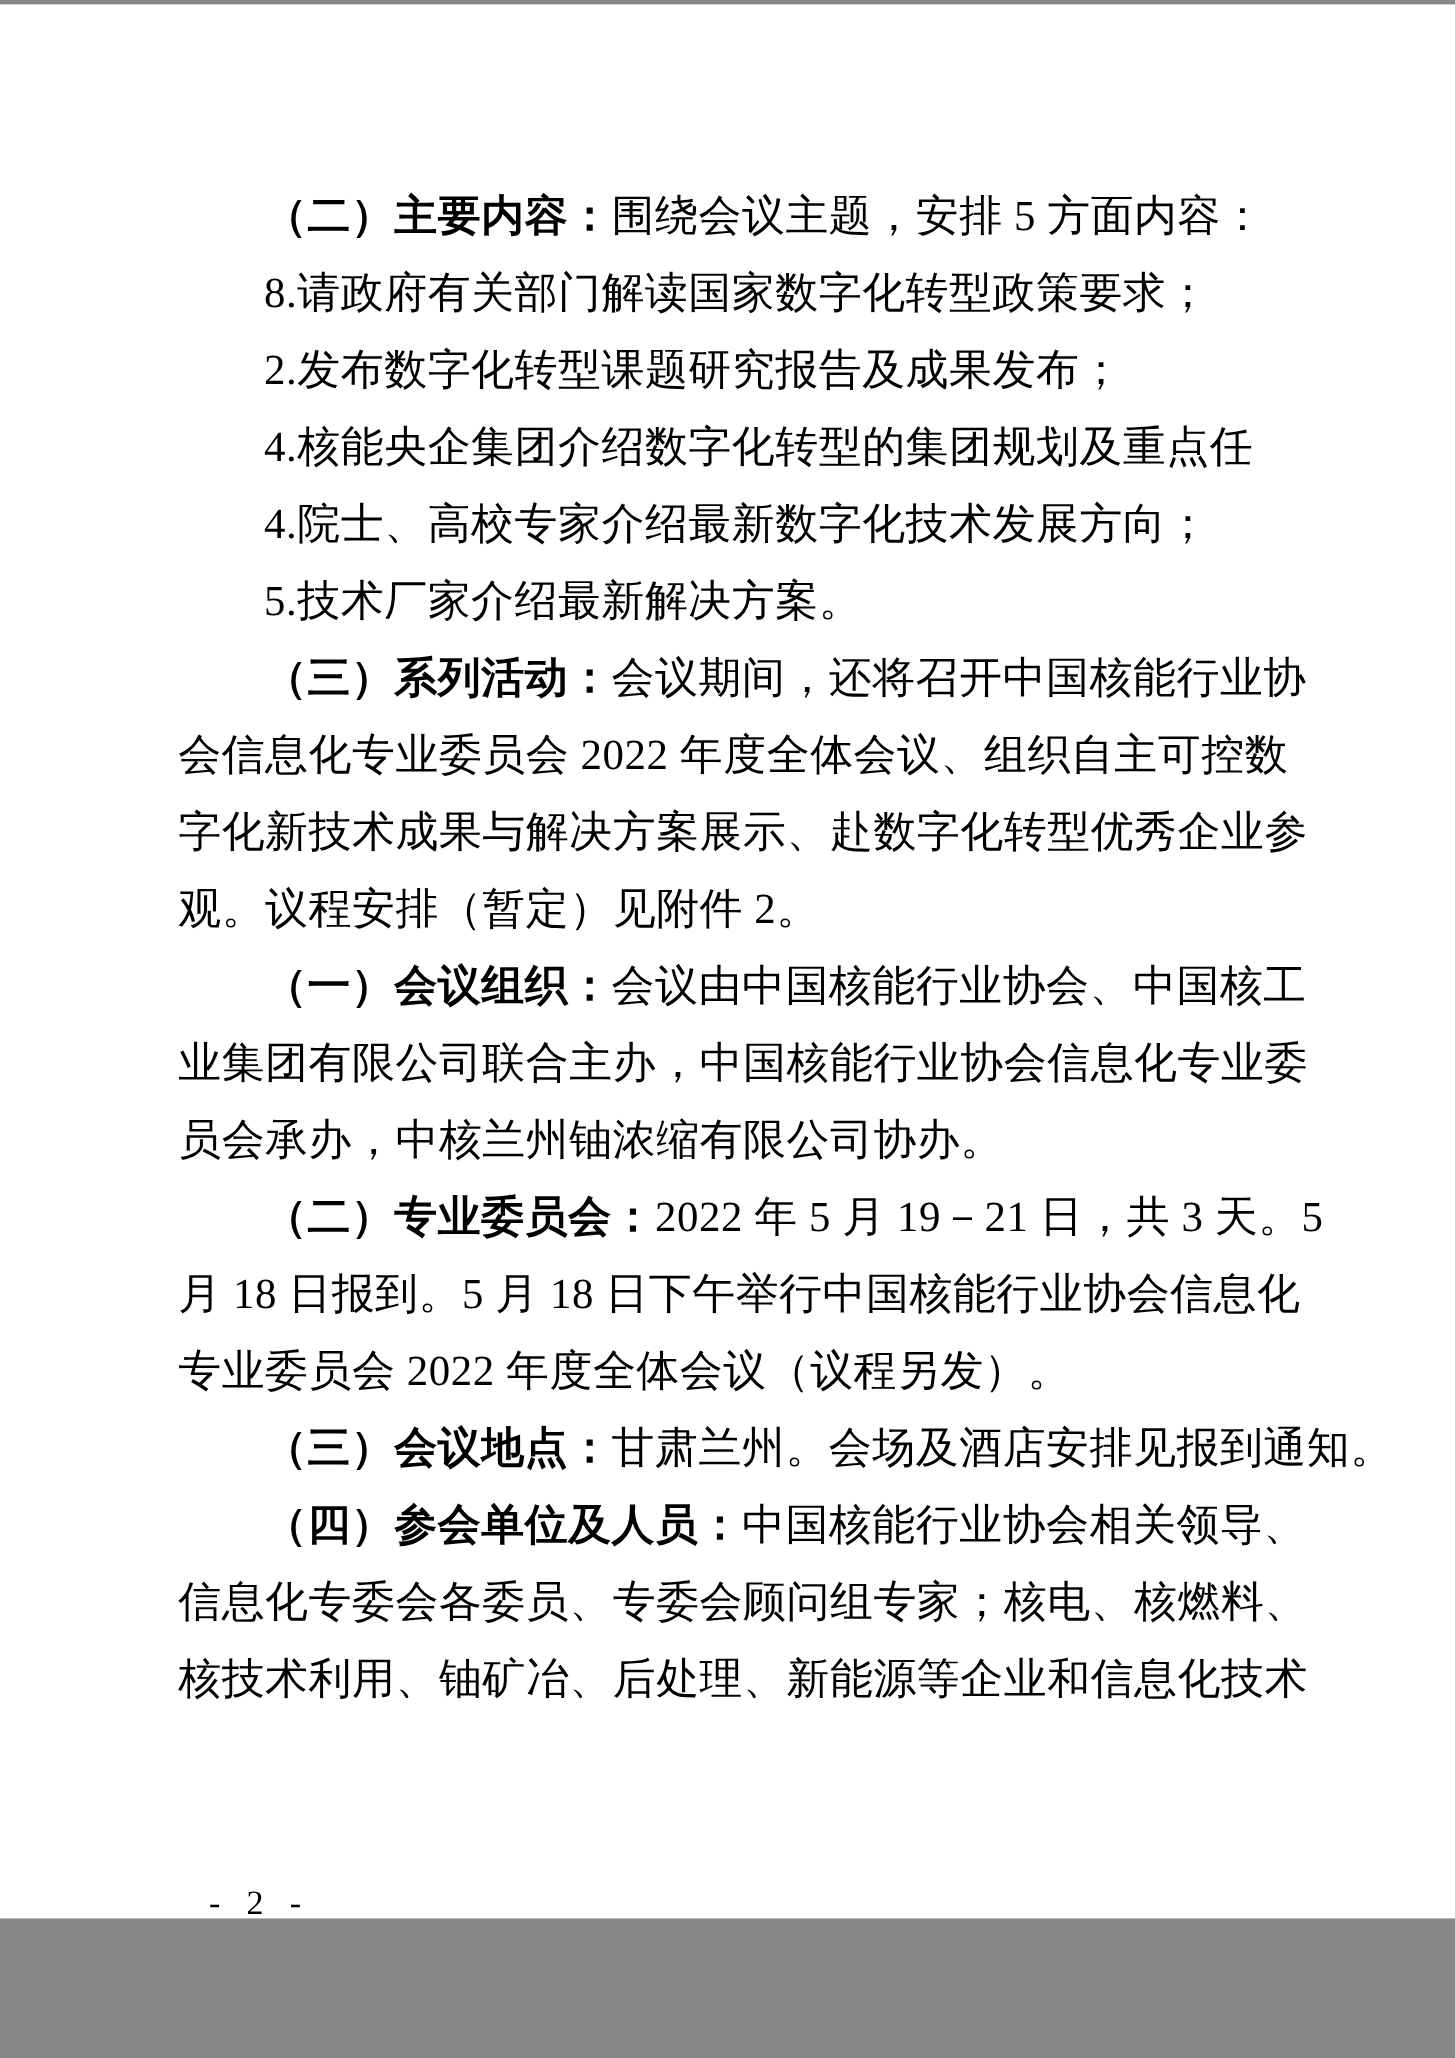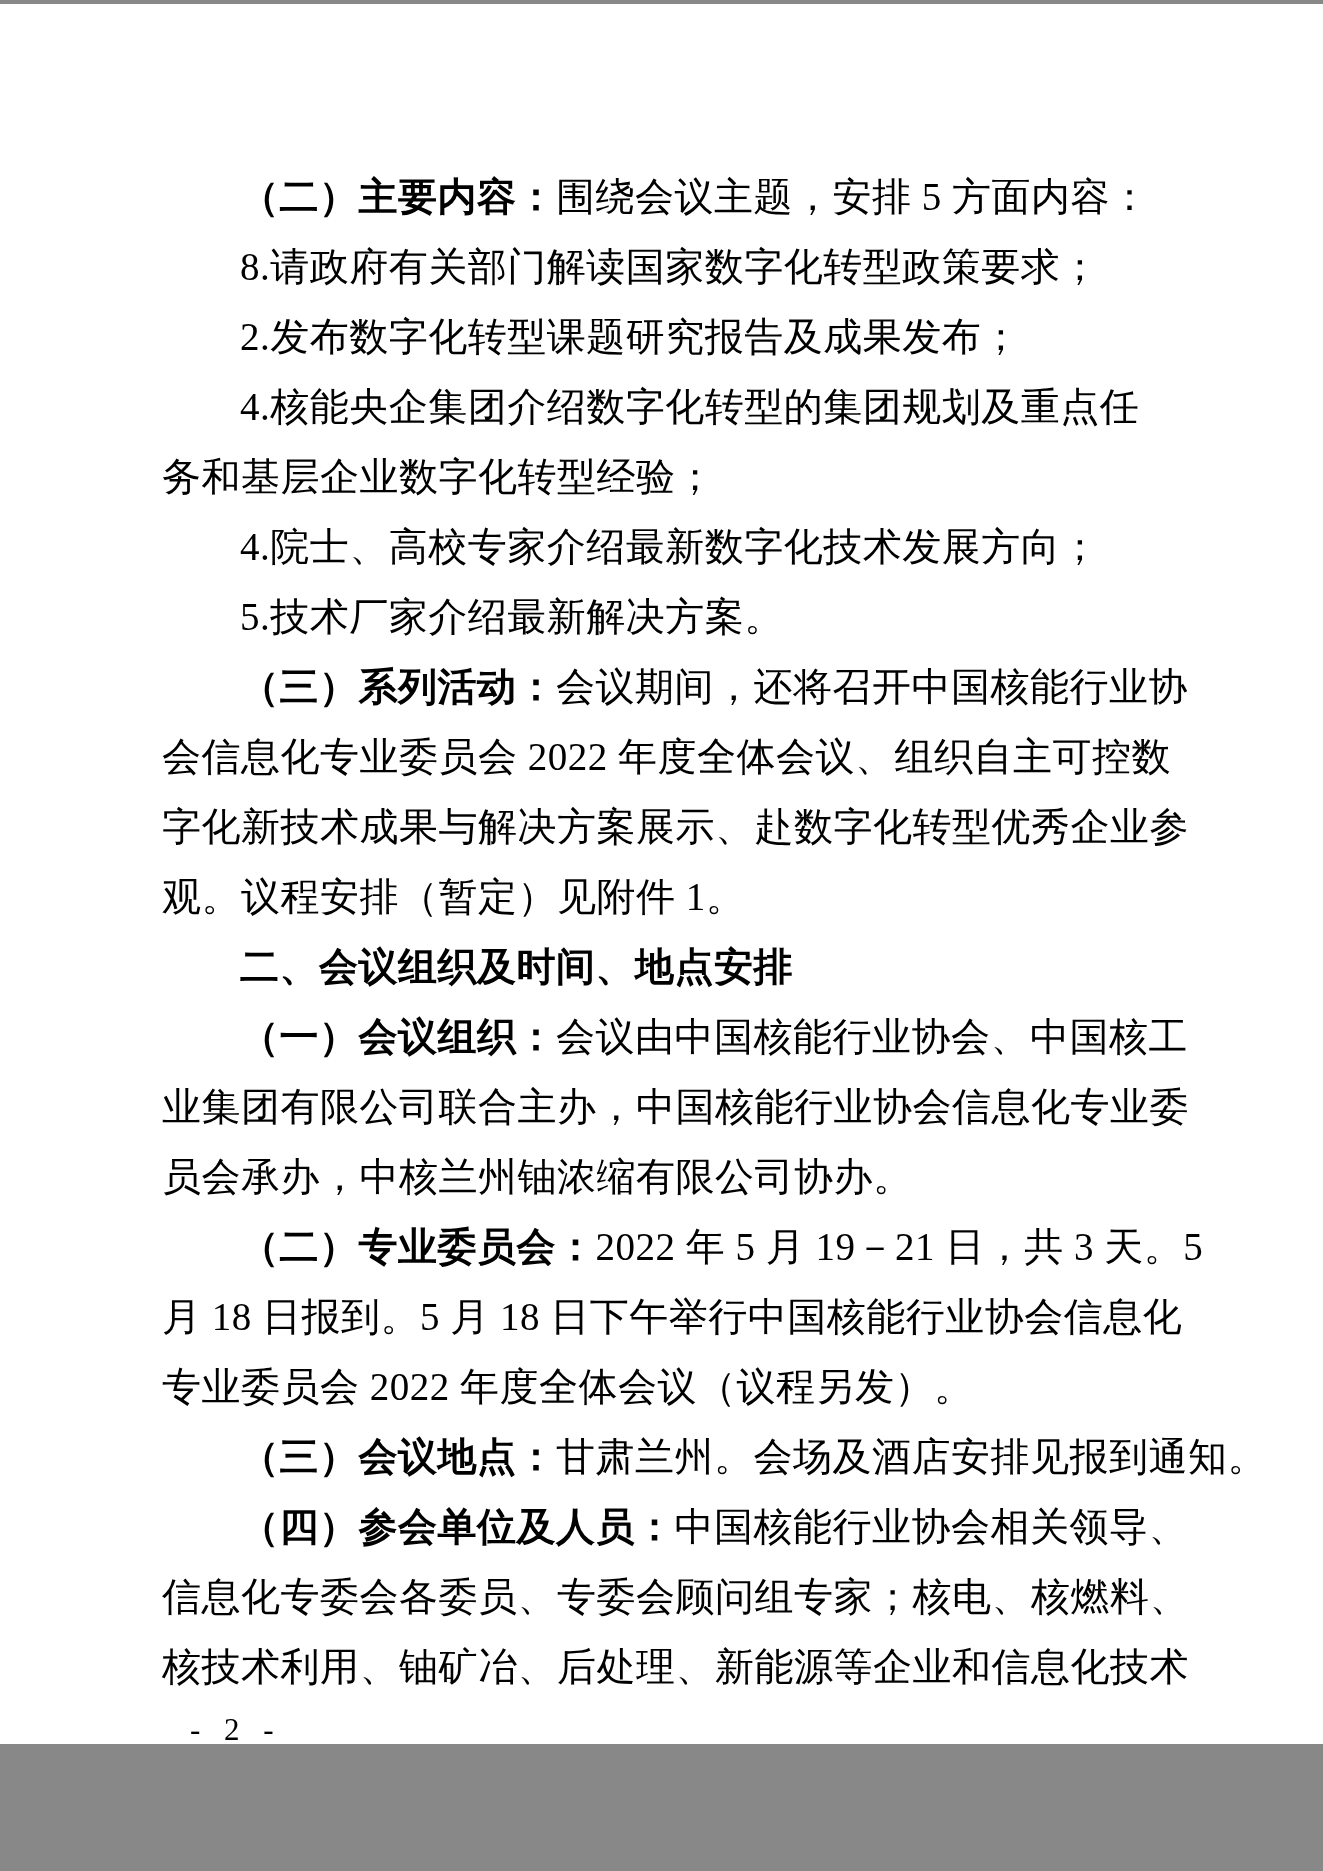--- a/index.html
+++ b/index.html
@@ -47,28 +47,26 @@
 </style>
 </head>
 <body>
 
 <div class="page">
   <div class="doc-body">
       <div class="text-line indent"><span class="seg-bold">（二）主要内容：</span><span class="seg-normal">围绕会议主题，安排 5 方面内容：</span></div>
       <div class="text-line indent"><span class="seg-normal">8.请政府有关部门解读国家数字化转型政策要求；</span></div>
       <div class="text-line indent"><span class="seg-normal">2.发布数字化转型课题研究报告及成果发布；</span></div>
       <div class="text-line indent"><span class="seg-normal">4.核能央企集团介绍数字化转型的集团规划及重点任</span></div>
-      <div class="text-line"><span class="seg-normal">务和基层企业数字化转型经验；</span></div>
       <div class="text-line indent"><span class="seg-normal">4.院士、高校专家介绍最新数字化技术发展方向；</span></div>
       <div class="text-line indent"><span class="seg-normal">5.技术厂家介绍最新解决方案。</span></div>
       <div class="text-line indent"><span class="seg-bold">（三）系列活动：</span><span class="seg-normal">会议期间，还将召开中国核能行业协</span></div>
       <div class="text-line"><span class="seg-normal">会信息化专业委员会 2022 年度全体会议、组织自主可控数</span></div>
       <div class="text-line"><span class="seg-normal">字化新技术成果与解决方案展示、赴数字化转型优秀企业参</span></div>
-      <div class="text-line"><span class="seg-normal">观。议程安排（暂定）见附件 1。</span></div>
-      <div class="text-line indent"><span class="seg-bold">二、会议组织及时间、地点安排</span></div>
+      <div class="text-line"><span class="seg-normal">观。议程安排（暂定）见附件 2。</span></div>
       <div class="text-line indent"><span class="seg-bold">（一）会议组织：</span><span class="seg-normal">会议由中国核能行业协会、中国核工</span></div>
       <div class="text-line"><span class="seg-normal">业集团有限公司联合主办，中国核能行业协会信息化专业委</span></div>
       <div class="text-line"><span class="seg-normal">员会承办，中核兰州铀浓缩有限公司协办。</span></div>
       <div class="text-line indent"><span class="seg-bold">（二）专业委员会：</span><span class="seg-normal">2022 年 5 月 19－21 日，共 3 天。5</span></div>
       <div class="text-line"><span class="seg-normal">月 18 日报到。5 月 18 日下午举行中国核能行业协会信息化</span></div>
       <div class="text-line"><span class="seg-normal">专业委员会 2022 年度全体会议（议程另发）。</span></div>
       <div class="text-line indent"><span class="seg-bold">（三）会议地点：</span><span class="seg-normal">甘肃兰州。会场及酒店安排见报到通知。</span></div>
       <div class="text-line indent"><span class="seg-bold">（四）参会单位及人员：</span><span class="seg-normal">中国核能行业协会相关领导、</span></div>
       <div class="text-line"><span class="seg-normal">信息化专委会各委员、专委会顾问组专家；核电、核燃料、</span></div>
       <div class="text-line"><span class="seg-normal">核技术利用、铀矿冶、后处理、新能源等企业和信息化技术</span></div>

